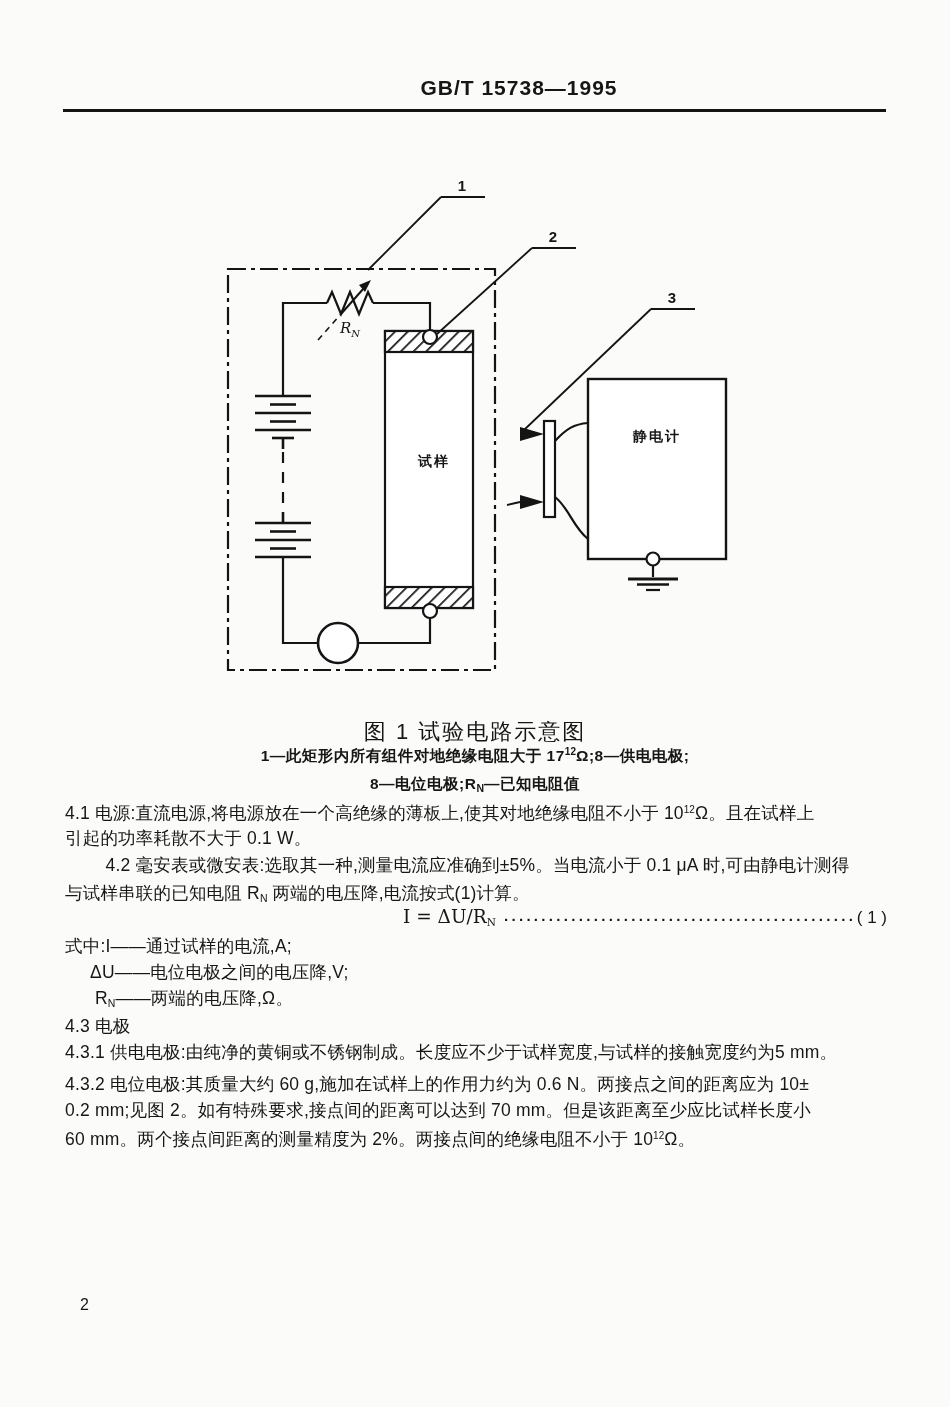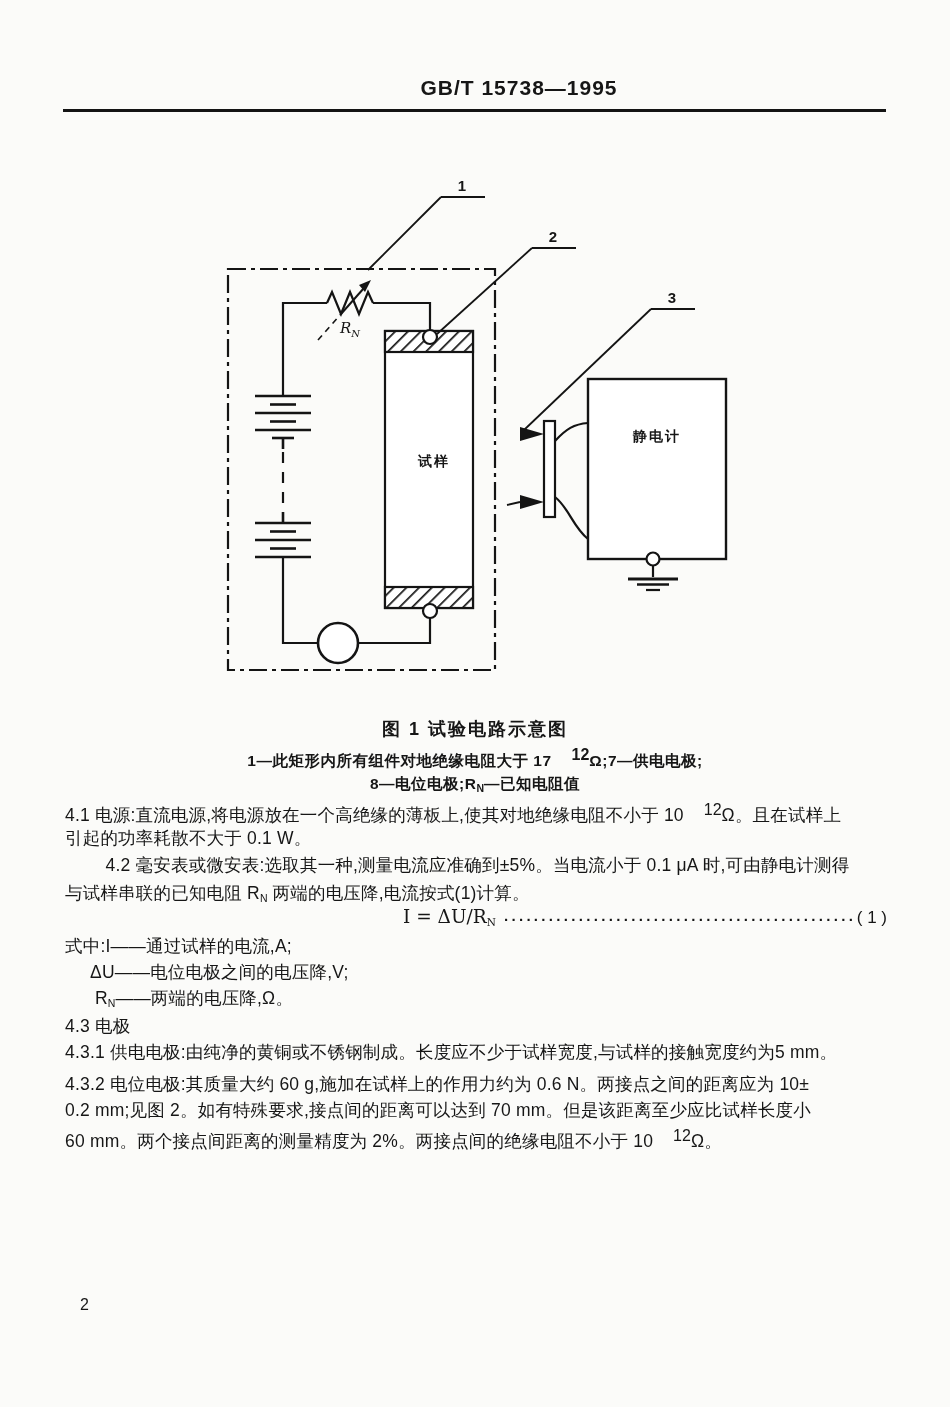--- a/index.html
+++ b/index.html
@@ -6,29 +6,29 @@
   body{
     width:950px;height:1407px;position:relative;
     background:#fbfbf9;
     font-family:"Liberation Sans",sans-serif;
     color:#161616;overflow:hidden;
   }
   .abs{position:absolute;}
   .center{left:0;width:950px;text-align:center;}
   #header-title{top:76px;font-size:21px;font-weight:bold;letter-spacing:1px;padding-left:44px;}
   #header-rule{top:109px;left:63px;width:823px;height:3px;background:#141414;}
-  #fig-caption{top:717px;font-size:18px;font-weight:bold;letter-spacing:2px;}
+  #fig-caption{top:717px;font-size:22px;font-weight:normal;letter-spacing:2px;}
   .legend-line{font-size:15.5px;font-weight:600;letter-spacing:0.5px;}
   #legend-1{top:746px;}
   #legend-2{top:774px;}
   .bline{
     left:65px;width:825px;font-size:17.5px;letter-spacing:0.2px;
     white-space:nowrap;line-height:22px;
   }
-  .sup{font-size:16px;vertical-align:6px;letter-spacing:0;margin-left:20px;}
+  .sup{font-size:10px;vertical-align:6px;letter-spacing:0;}
   .subn{font-size:10.5px;vertical-align:-3px;letter-spacing:0;}
   .it{font-family:"DejaVu Serif",serif;font-style:italic;}
   #formula-line{
     top:906px;left:65px;width:822px;display:flex;align-items:flex-end;
   }
   #formula-spacer{width:338px;flex:none;}
   #formula-expr{font-family:"DejaVu Serif",serif;font-size:18.5px;flex:none;white-space:pre;}
   #formula-dots{
     flex:1;overflow:hidden;white-space:nowrap;font-size:15px;
     letter-spacing:2.5px;margin:0 2px 0 8px;font-weight:bold;
@@ -135,21 +135,21 @@
   </g>
 
   <g stroke="#141414" stroke-width="1.8">
     <line x1="651" y1="309" x2="695" y2="309"></line>
     <line x1="651" y1="309" x2="524" y2="430"></line>
     <text x="672" y="303" class="ctext" stroke="none">3</text>
   </g>
 </svg>
 
 <div class="abs center" id="fig-caption">图 1  试验电路示意图</div>
-<div class="abs center legend-line" id="legend-1"><span>1—此矩形内所有组件对地绝缘电阻大于 17</span><span class="sup">12</span><span>Ω;7—供电电极;</span></div>
+<div class="abs center legend-line" id="legend-1"><span>1—此矩形内所有组件对地绝缘电阻大于 17</span><span class="sup">12</span><span>Ω;8—供电电极;</span></div>
 <div class="abs center legend-line" id="legend-2"><span>8—电位电极;</span><span class="i">R</span><span class="subn">N</span><span>—已知电阻值</span></div>
 
 <div class="abs bline" style="top:799px;"><span>4.1  电源:直流电源,将电源放在一个高绝缘的薄板上,使其对地绝缘电阻不小于 10</span><span class="sup">12</span><span>Ω。且在试样上</span></div>
 <div class="abs bline" style="top:827px;"><span>引起的功率耗散不大于 0.1 W。</span></div>
 <div class="abs bline" style="top:854px;text-align:center;"><span>4.2  毫安表或微安表:选取其一种,测量电流应准确到±5%。当电流小于 0.1 μA 时,可由静电计测得</span></div>
 <div class="abs bline" style="top:882px;"><span>与试样串联的已知电阻 </span><span class="i">R</span><span class="subn">N</span><span> 两端的电压降,电流按式(1)计算。</span></div>
 
 <div class="abs" id="formula-line">
   <span id="formula-spacer"></span>
   <span id="formula-expr"><span class="i">I</span><span> = Δ</span><span class="i">U</span><span>/</span><span class="i">R</span><span class="subn">N</span></span>

